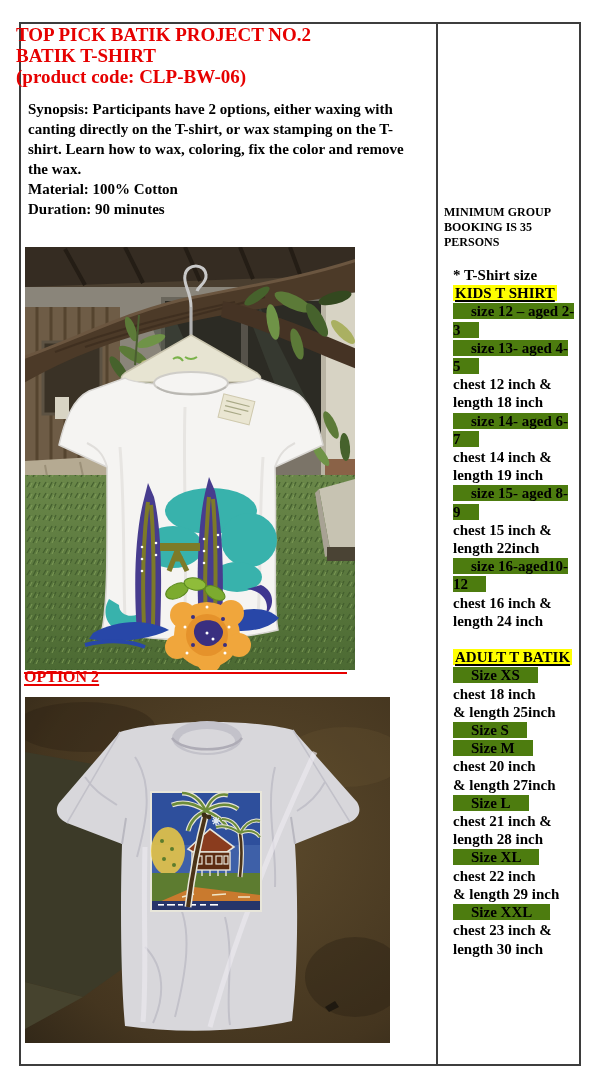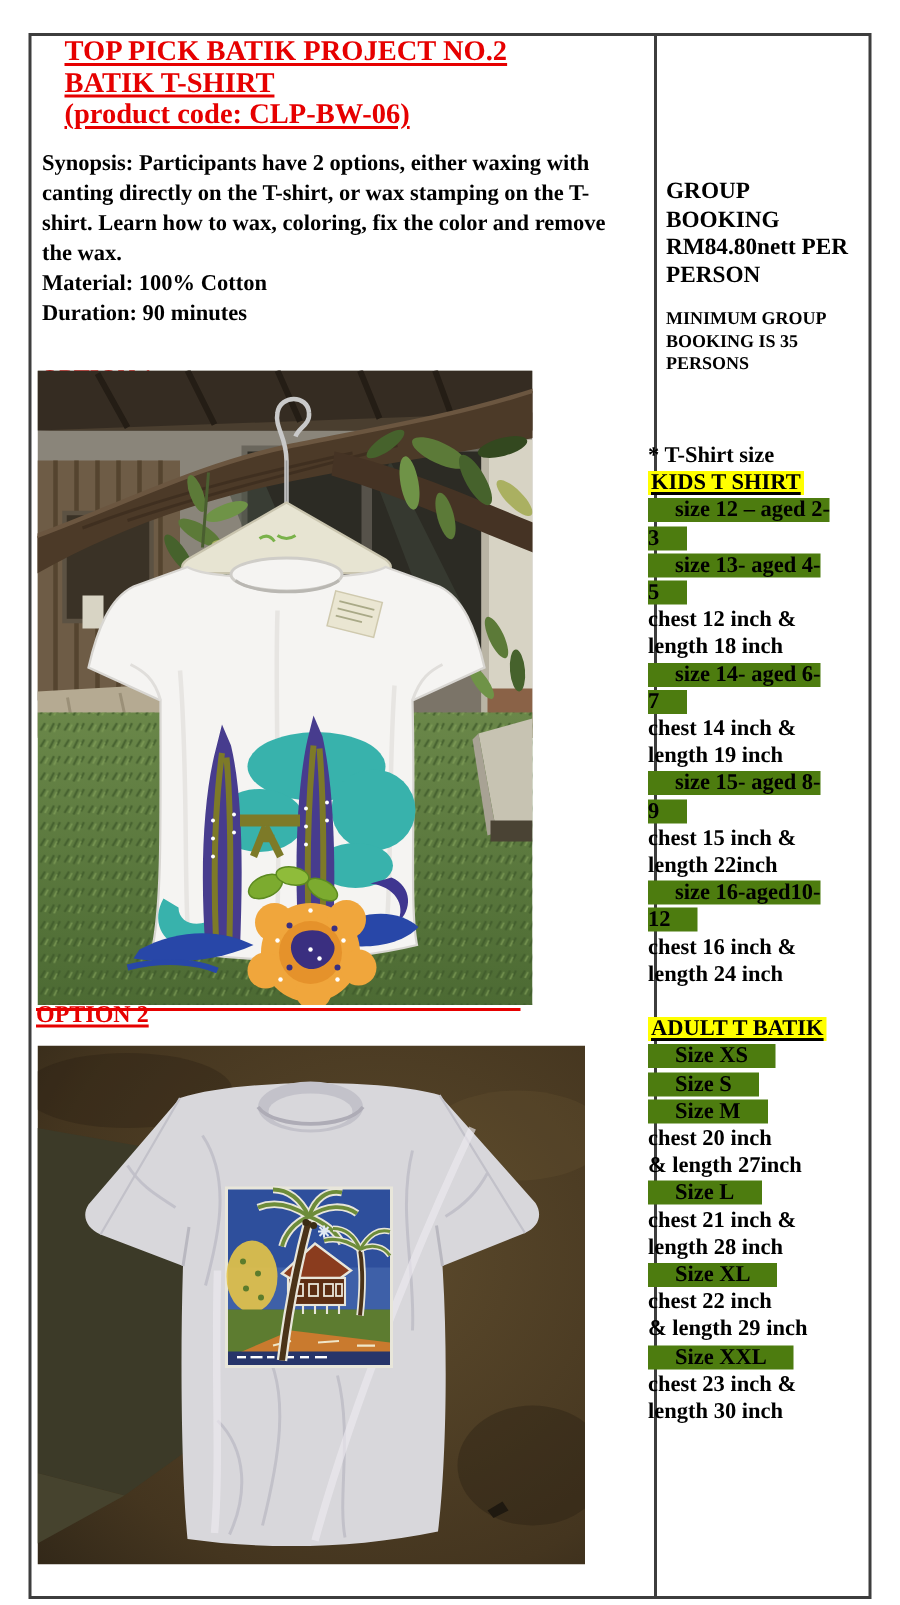--- a/index.html
+++ b/index.html
@@ -5,35 +5,35 @@
   html,body{margin:0;padding:0;background:#ffffff;}
   .page{
     position:relative;width:600px;height:1070px;background:#ffffff;overflow:hidden;
     font-family:"Liberation Serif","DejaVu Serif",serif;font-weight:700;color:#000;
   }
   .frame{position:absolute;left:19px;top:22px;width:558px;height:1040px;border:2px solid #3d3d3d;}
   .divider{position:absolute;left:436px;top:22px;width:0;height:1044px;border-left:2px solid #3d3d3d;}
   .abs{position:absolute;}
   .pre{white-space:pre-line;}
   .red{color:#e60000;}
-  .title{left:43px;top:24px;width:400px;font-size:19px;line-height:21px;
-         text-decoration:underline;text-underline-offset:2px;text-decoration-thickness:1.5px;}
+  .title{left:16px;top:24px;width:400px;font-size:19px;line-height:21px;
+         text-underline-offset:2px;text-decoration-thickness:1.5px;}
   .synopsis{left:28px;top:99px;width:408px;font-size:15px;line-height:20px;}
   .option-label{font-size:16px;line-height:18px;}
   .opt1{left:27px;top:244px;}
   .opt2{left:24px;top:668px;text-decoration:underline;text-underline-offset:2px;text-decoration-thickness:1.5px;}
   .photo1{left:25px;top:247px;}
   .photo2{left:25px;top:697px;}
   .red-rule{left:24px;top:672px;width:323px;height:2px;background:#e60000;}
   
   .rcol{font-size:15.5px;line-height:18.6px;width:136px;}
   .walkin{left:444px;top:26px;}
   .groupbk{left:444px;top:119px;}
   .mingroup{left:444px;top:205px;font-size:12px;line-height:15px;width:130px;}
-  .sizes{left:432px;top:266px;width:136px;font-size:15px;margin-top:29px;}
+  .sizes{left:453px;top:266px;width:136px;font-size:15px;}
   .sizes .line{line-height:18.2px;min-height:18.2px;}
   .hl-y{background:#ffff00;text-decoration:underline;text-underline-offset:2px;text-decoration-thickness:1.5px;padding:0 2px;}
   .hl-m{background:#4d7c0f;padding:0 18px;}
   .blank{height:18.2px;}
 </style>
 </head>
 <body>
 
 <div class="page">
   <div class="frame"></div>
@@ -322,24 +322,20 @@
               <path d="M88,40 C84,30 78,26 70,26"></path>
             <path d="M88,40 C94,30 100,26 108,28"></path>
               <path d="M88,40 C96,36 104,38 108,44"></path>
           </g>
         </g>
         <path d="M60,28 l8,0 M64,24 l0,8 M61,25 l6,6 M67,25 l-6,6" stroke="#dfe8f2" stroke-width="1.4"></path>
       </g>
     </g>
   </svg>
 
-  <div class="abs rcol groupbk pre">GROUP
-BOOKING
-RM84.80nett PER
-PERSON</div>
   <div class="abs mingroup pre">MINIMUM GROUP
 BOOKING IS 35
 PERSONS</div>
 
   <div class="abs sizes">
     <div class="line">* T-Shirt size</div>
     <div class="line"><span class="hl-y">KIDS T SHIRT</span></div>
 
     <div class="line"><span class="hl-m">size 12 – aged 2-3</span></div>
     <div class="line"><span class="hl-m">size 13- aged 4-5</span></div>
@@ -352,20 +348,22 @@
     <div class="line pre">chest 15 inch &amp;
 length 22inch</div>
     <div class="line"><span class="hl-m">size 16-aged10- 12</span></div>
     <div class="line pre">chest 16 inch &amp;
 length 24 inch</div>
 
     <div class="blank"></div>
     <div class="line"><span class="hl-y">ADULT T BATIK</span></div>
 
     <div class="line"><span class="hl-m">Size XS</span></div>
+    <div class="line pre">chest 18 inch
+&amp; length 25inch</div>
     <div class="line"><span class="hl-m">Size S</span></div>
     <div class="line"><span class="hl-m">Size M</span></div>
     <div class="line pre">chest 20 inch
 &amp; length 27inch</div>
     <div class="line"><span class="hl-m">Size L</span></div>
     <div class="line pre">chest 21 inch &amp;
 length 28 inch</div>
     <div class="line"><span class="hl-m">Size XL</span></div>
     <div class="line pre">chest 22 inch
 &amp; length 29 inch</div>

